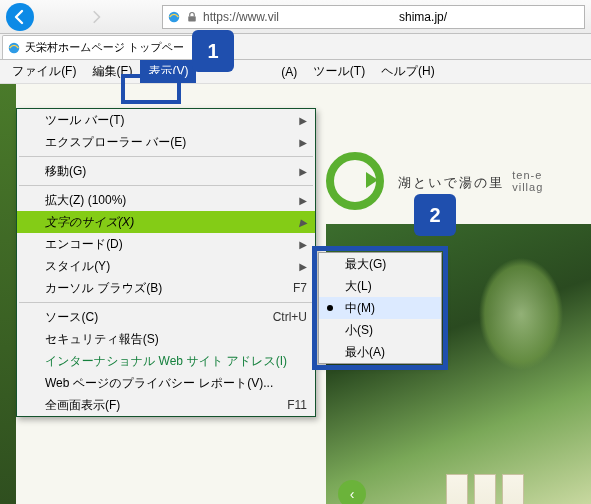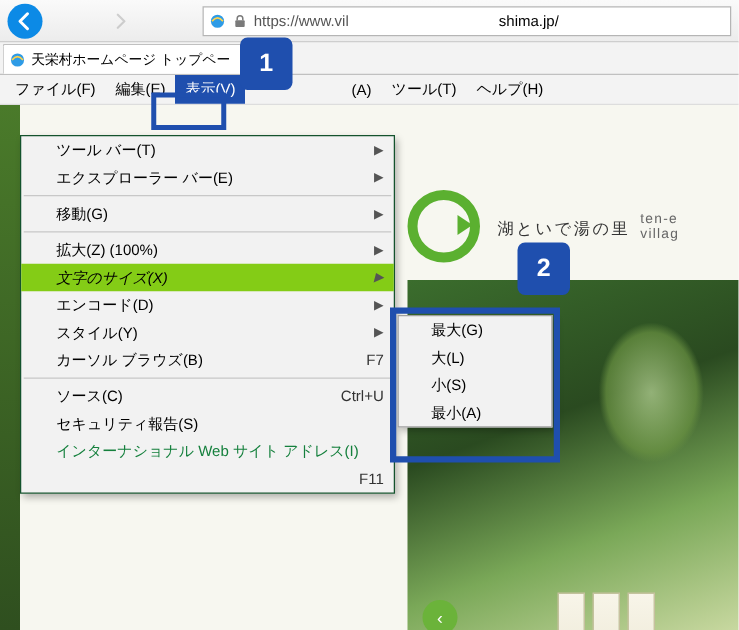--- a/index.html
+++ b/index.html
@@ -186,30 +186,37 @@
       <span>ソース(C)</span>
       <span class="shortcut">Ctrl+U</span>
     </div>
   <div class="row">
       <span>セキュリティ報告(S)</span>
     </div>
   <div class="row disabled">
       <span>インターナショナル Web サイト アドレス(I)</span>
     </div>
   <div class="row">
+      <span>Web ページのプライバシー レポート(V)...</span>
+    </div>
+  <div class="row">
+      <span>全画面表示(F)</span>
       <span class="shortcut">F11</span>
     </div>
 </div>
 
 <div class="submenu">
   <div class="row">
       <span>最大(G)</span>
     </div>
   <div class="row">
       <span>大(L)</span>
+    </div>
+  <div class="row selected highlight-box">
+      <span>中(M)</span>
     </div>
   <div class="row">
       <span>小(S)</span>
     </div>
   <div class="row">
       <span>最小(A)</span>
     </div>
 </div>
 
 <div class="annot1-box" style="left:121px; top:74px; width:60px; height:30px;"></div>

